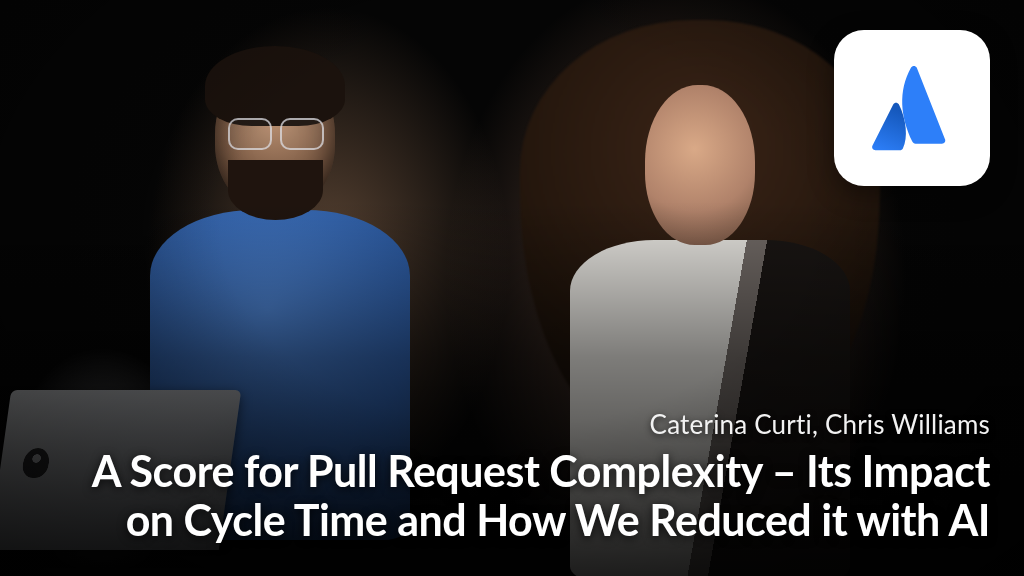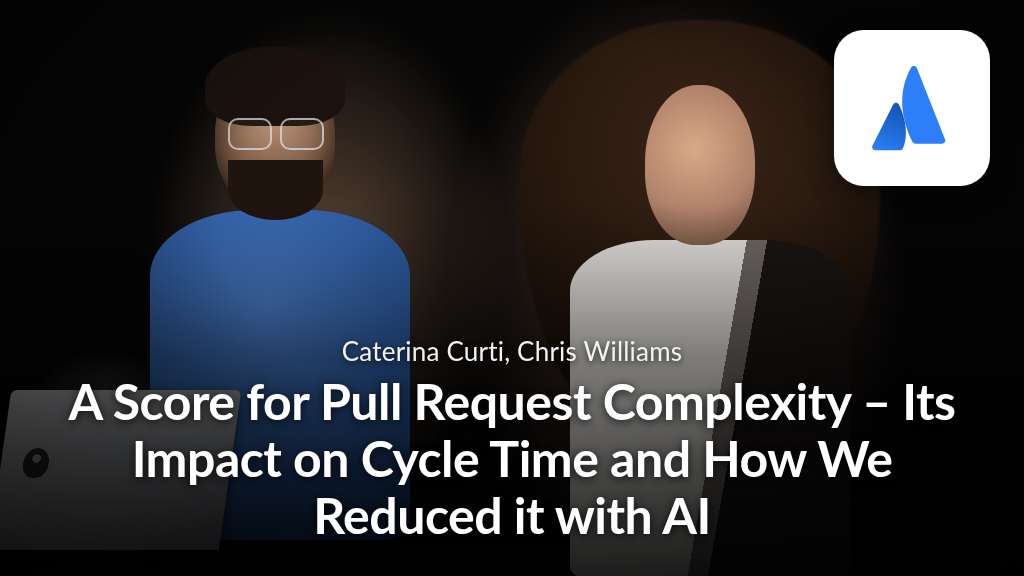--- a/index.html
+++ b/index.html
@@ -137,33 +137,33 @@
     align-items: center;
     justify-content: center;
     box-shadow: 0 8px 26px rgba(0,0,0,0.4);
   }
   .logo-tile svg { width: 94px; height: 94px; display: block; }
   
   .text-overlay {
     position: absolute;
     left: 0; right: 0; bottom: 32px;
     padding: 0 34px;
-    text-align: center;
+    text-align: right;
     color: #fff;
   }
   .speakers {
     font-size: 26px;
     font-weight: 400;
     color: #f2f2f2;
     margin-bottom: 6px;
     text-shadow: 0 2px 6px rgba(0,0,0,0.7);
     letter-spacing: 0.2px;
   }
   .title {
-    font-size: 50px;
+    font-size: 43px;
     line-height: 1.14;
     font-weight: 700;
     color: #ffffff;
     text-shadow: 0 2px 10px rgba(0,0,0,0.8);
     letter-spacing: -0.5px;
   }
 </style>
 </head>
 <body>
 

